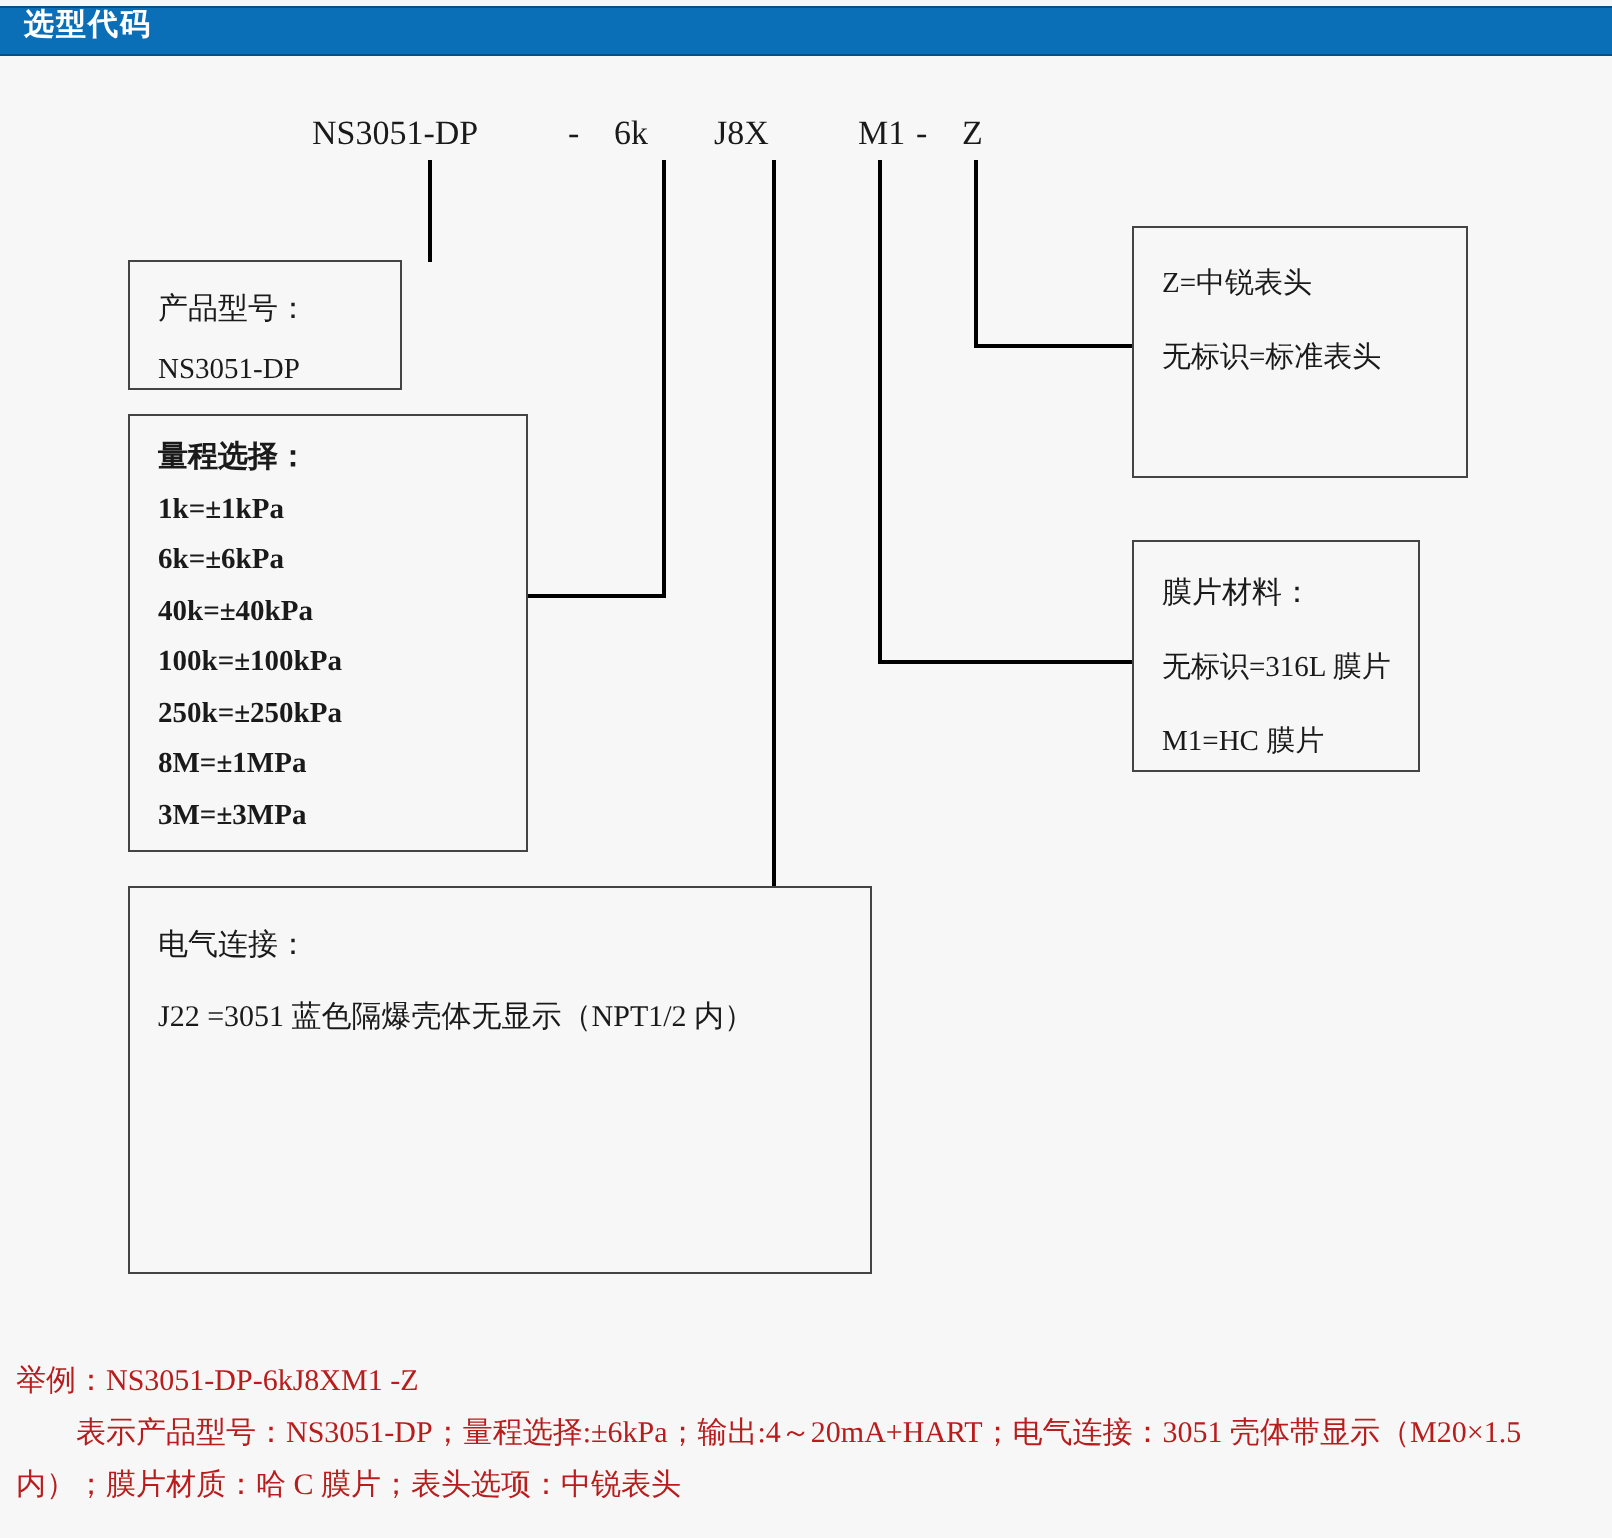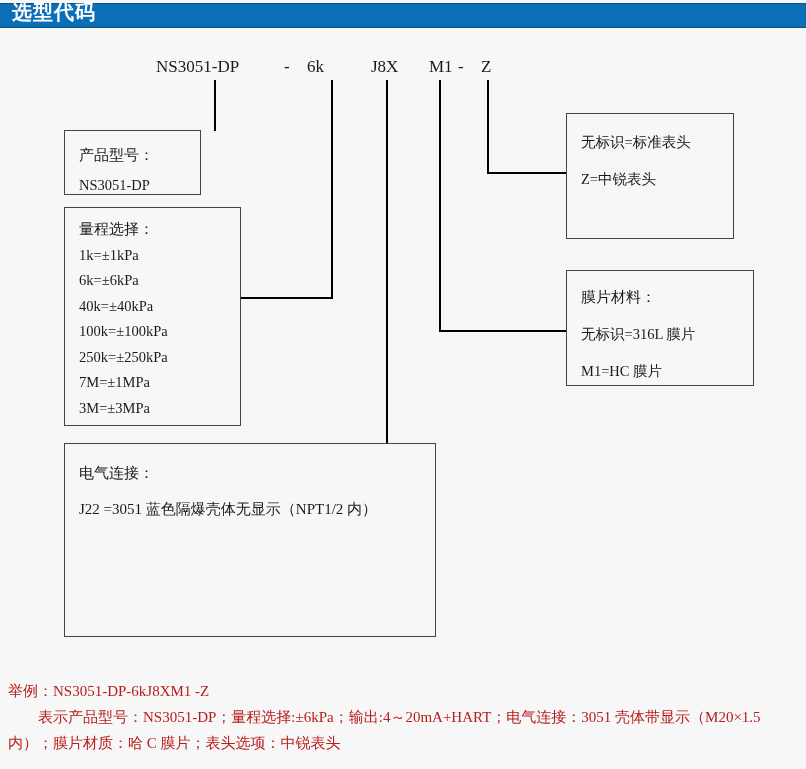--- a/index.html
+++ b/index.html
@@ -26,21 +26,21 @@
     background: #0B6FB8;
     border-top: 1px solid #0a4f80;
     border-bottom: 1px solid #0a4f80;
     box-sizing: border-box;
   }
   #header-title {
     position: absolute;
     left: 12px;
     top: 2px;
     font-family: "DejaVu Sans", "Liberation Sans", sans-serif;
-    font-size: 20px;
+    font-size: 15px;
     font-weight: bold;
     color: #ffffff;
     letter-spacing: 1px;
     line-height: 21px;
   }
 
   
   .code-token {
     position: absolute;
     font-family: "Liberation Serif", "DejaVu Serif", serif;
@@ -104,21 +104,21 @@
 </style>
 </head>
 <body>
 
 <div id="header-bar"></div>
 <div id="header-title">选型代码</div>
 
 <div class="code-token" style="left:156px; top:57px;">NS3051-DP</div>
 <div class="code-token" style="left:284px; top:57px;">-</div>
 <div class="code-token" style="left:307px; top:57px;">6k</div>
-<div class="code-token" style="left:371px; top:57px;">J8X</div>
+<div class="code-token" style="left:357px; top:57px;">J8X</div>
 <div class="code-token" style="left:429px; top:57px;">M1</div>
 <div class="code-token" style="left:458px; top:57px;">-</div>
 <div class="code-token" style="left:481px; top:57px;">Z</div>
 
 <div class="vline" style="left:214px; top:80px; height:51px;"></div>
 
 <div class="vline" style="left:331px; top:80px; height:218px;"></div>
 <div class="hline" style="left:233px; top:297px; width:100px;"></div>
 
 <div class="vline" style="left:386px; top:80px; height:364px;"></div>
@@ -129,48 +129,48 @@
 <div class="vline" style="left:487px; top:80px; height:94px;"></div>
 <div class="hline" style="left:487px; top:172px; width:80px;"></div>
 
 <div class="obox" id="box-model" style="left:64px; top:130px; width:137px; height:65px;">
   <div class="obox-inner">
     <div class="bline head">产品型号：</div>
     <div class="bline">NS3051-DP</div>
   </div>
 </div>
 
-<div class="obox" id="box-range" style="left:64px; top:207px; width:177px; height:219px;">
+<div class="obox" id="box-range" style="left:64px; top:207px; width:200px; height:219px;font-weight:bold;">
   <div class="obox-inner">
     <div class="bline head">量程选择：</div>
     <div class="bline">1k=±1kPa</div>
     <div class="bline">6k=±6kPa</div>
     <div class="bline">40k=±40kPa</div>
     <div class="bline">100k=±100kPa</div>
     <div class="bline">250k=±250kPa</div>
-    <div class="bline">7M=±1MPa</div>
+    <div class="bline">8M=±1MPa</div>
     <div class="bline">3M=±3MPa</div>
   </div>
 </div>
 
 <div class="obox" id="box-elec" style="left:64px; top:443px; width:372px; height:194px;">
   <div class="obox-inner" style="padding-top:12px;">
     <div class="bline head">电气连接：</div>
     <div class="bline">J22 =3051 蓝色隔爆壳体无显示（NPT1/2 内）</div>
   </div>
 </div>
 
 <div class="obox" id="box-head" style="left:566px; top:113px; width:168px; height:126px;">
   <div class="obox-inner" style="padding-top:10px;">
+    <div class="bline">Z=中锐表头</div>
     <div class="bline">无标识=标准表头</div>
-    <div class="bline">Z=中锐表头</div>
   </div>
 </div>
 
-<div class="obox" id="box-diaphragm" style="left:566px; top:270px; width:188px; height:116px;">
+<div class="obox" id="box-diaphragm" style="left:566px; top:270px; width:144px; height:116px;">
   <div class="obox-inner" style="padding-top:8px;">
     <div class="bline head">膜片材料：</div>
     <div class="bline">无标识=316L 膜片</div>
     <div class="bline">M1=HC 膜片</div>
   </div>
 </div>
 
 <div id="example-block">
   <div id="example-line1">举例：NS3051-DP-6kJ8XM1 -Z</div>
   <div id="example-body">表示产品型号：NS3051-DP；量程选择:±6kPa；输出:4～20mA+HART；电气连接：3051 壳体带显示（M20×1.5 内）；膜片材质：哈 C 膜片；表头选项：中锐表头</div>

